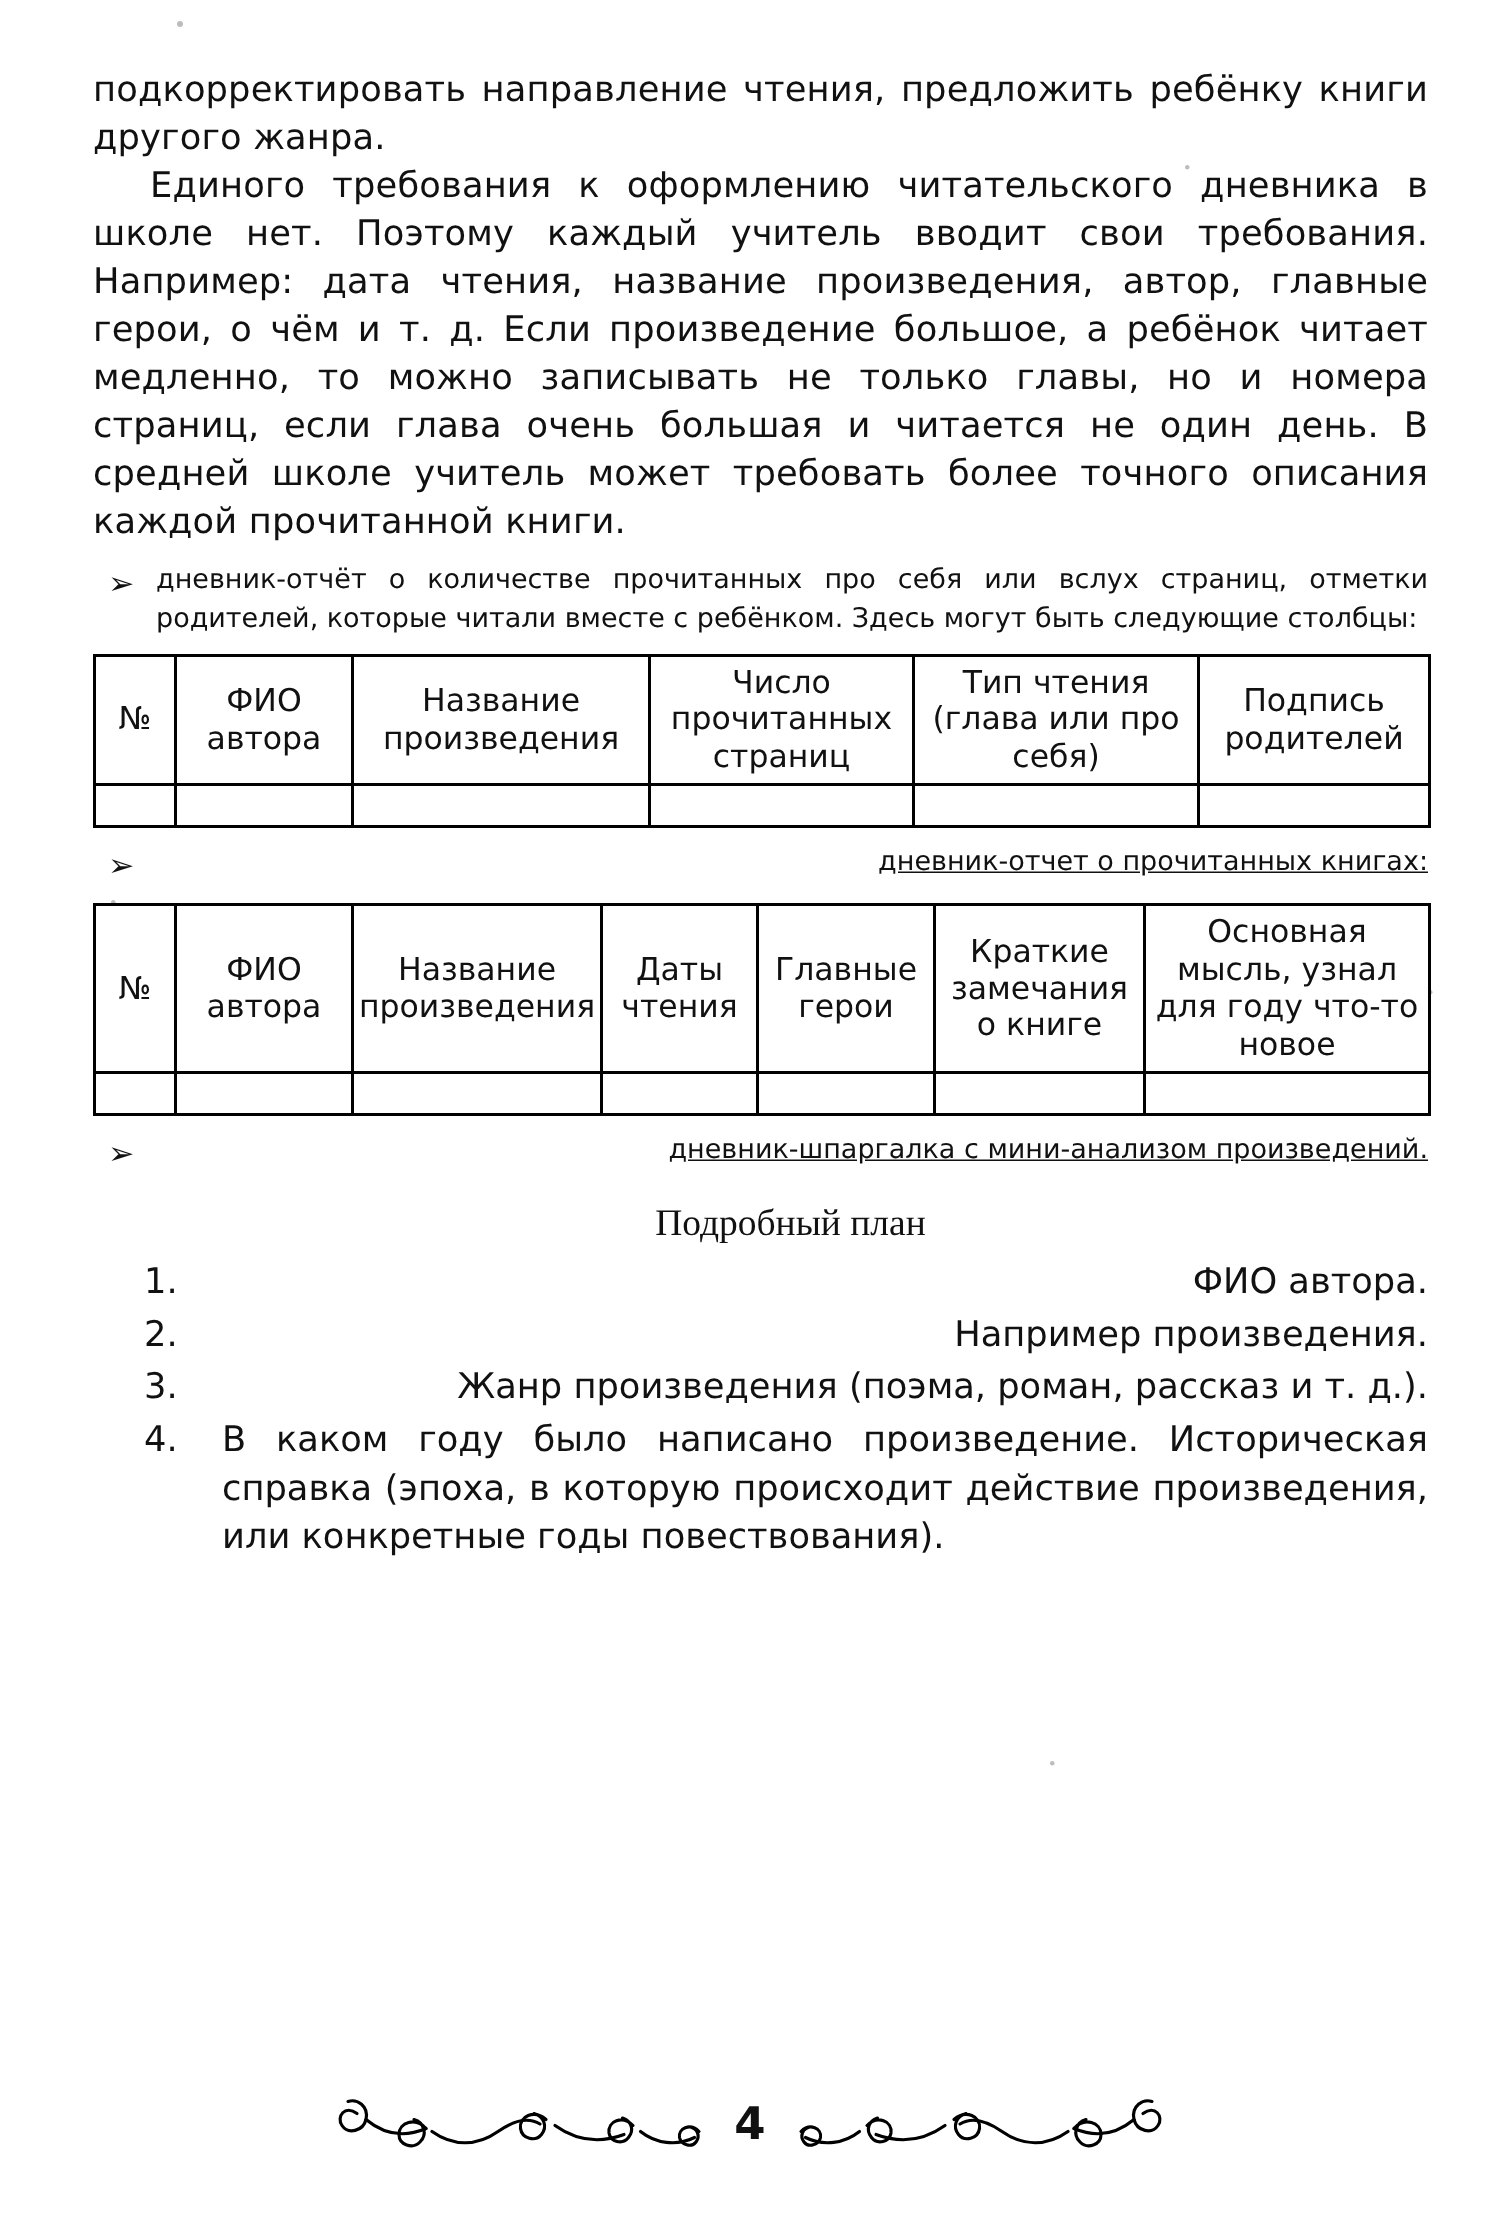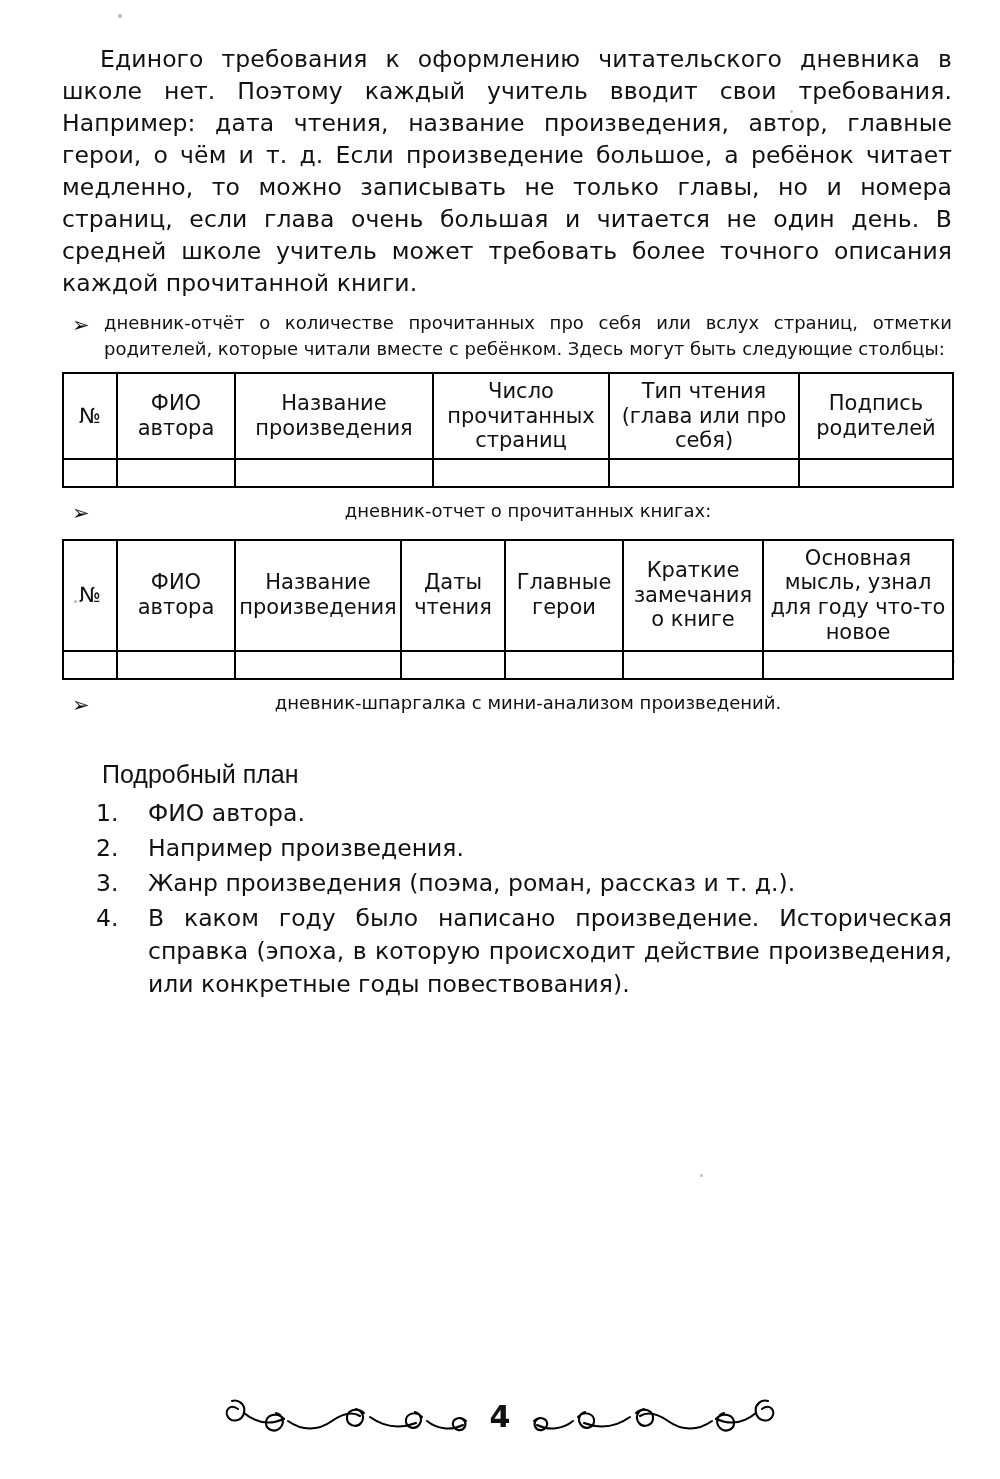--- a/index.html
+++ b/index.html
@@ -60,21 +60,22 @@
     line-height: 1.45;
   }
   .bullet-text {
     flex: 1;
     font-size: 18px;
     line-height: 1.45;
     text-align: justify;
     text-justify: inter-word;
   }
   .bullet-text.single {
-    text-align: center;
+    text-align: right;
+    text-decoration: underline;
   }
   table.doc-table {
     border-collapse: collapse;
     width: 890px;
     margin-top: 10px;
     table-layout: fixed;
   }
   table.doc-table td, table.doc-table th {
     border: 2.5px solid #000000;
     text-align: center;
@@ -83,22 +84,23 @@
     line-height: 1.18;
     font-weight: normal;
     padding: 5px 3px;
   }
   table.doc-table tr.empty-row td {
     height: 26px;
     padding: 0;
   }
   .subhead {
     font-size: 25px;
-    margin: 40px 0 8px 40px;
-    font-family: Liberation Sans, sans-serif;
+    margin: 18px 0 8px 40px;
+    font-family: Liberation Serif, serif;
+    text-align: center;
   }
   ol.plan {
     margin: 0;
     padding: 0 0 0 0;
     list-style: none;
     counter-reset: planitem;
   }
   ol.plan li {
     counter-increment: planitem;
     font-size: 23.5px;
@@ -110,21 +112,21 @@
     text-justify: inter-word;
   }
   ol.plan li::before {
     content: counter(planitem) ".";
     position: absolute;
     left: 34px;
     top: 0;
     width: 40px;
     text-align: left;
   }
-  ol.plan li.single { text-align: left; }
+  ol.plan li.single { text-align: right; }
   .footer {
     position: absolute;
     left: 0;
     bottom: 36px;
     width: 1000px;
     display: flex;
     align-items: center;
     justify-content: center;
     gap: 18px;
   }
@@ -146,20 +148,21 @@
 <div class="page">
 
   <div class="speck" style="left:118px;top:14px;width:4px;height:4px;"></div>
   <div class="speck" style="left:790px;top:110px;width:3px;height:3px;"></div>
   <div class="speck" style="left:74px;top:600px;width:3px;height:3px;"></div>
   <div class="speck" style="left:700px;top:1174px;width:3px;height:3px;"></div>
   <div class="speck" style="left:952px;top:660px;width:3px;height:3px;"></div>
 
   <div class="content">
 
+    <p class="para">подкорректировать направление чтения, предложить ребёнку книги другого жанра.</p>
     <p class="para indent">Единого требования к оформлению читательского дневника в школе нет. Поэтому каждый учитель вводит свои требования. Например: дата чтения, название произведения, автор, главные герои, о чём и т. д. Если произведение большое, а ребёнок читает медленно, то можно записывать не только главы, но и номера страниц, если глава очень большая и читается не один день. В средней школе учитель может требовать более точного описания каждой прочитанной книги.</p>
 
 
 
     <div class="bullet-row">
       <div class="bullet-mark">➢</div>
       <div class="bullet-text">дневник-отчёт о количестве прочитанных про себя или вслух страниц, отметки родителей, которые читали вместе с ребёнком. Здесь могут быть следующие столбцы:</div>
     </div>
 
     <table class="doc-table">

